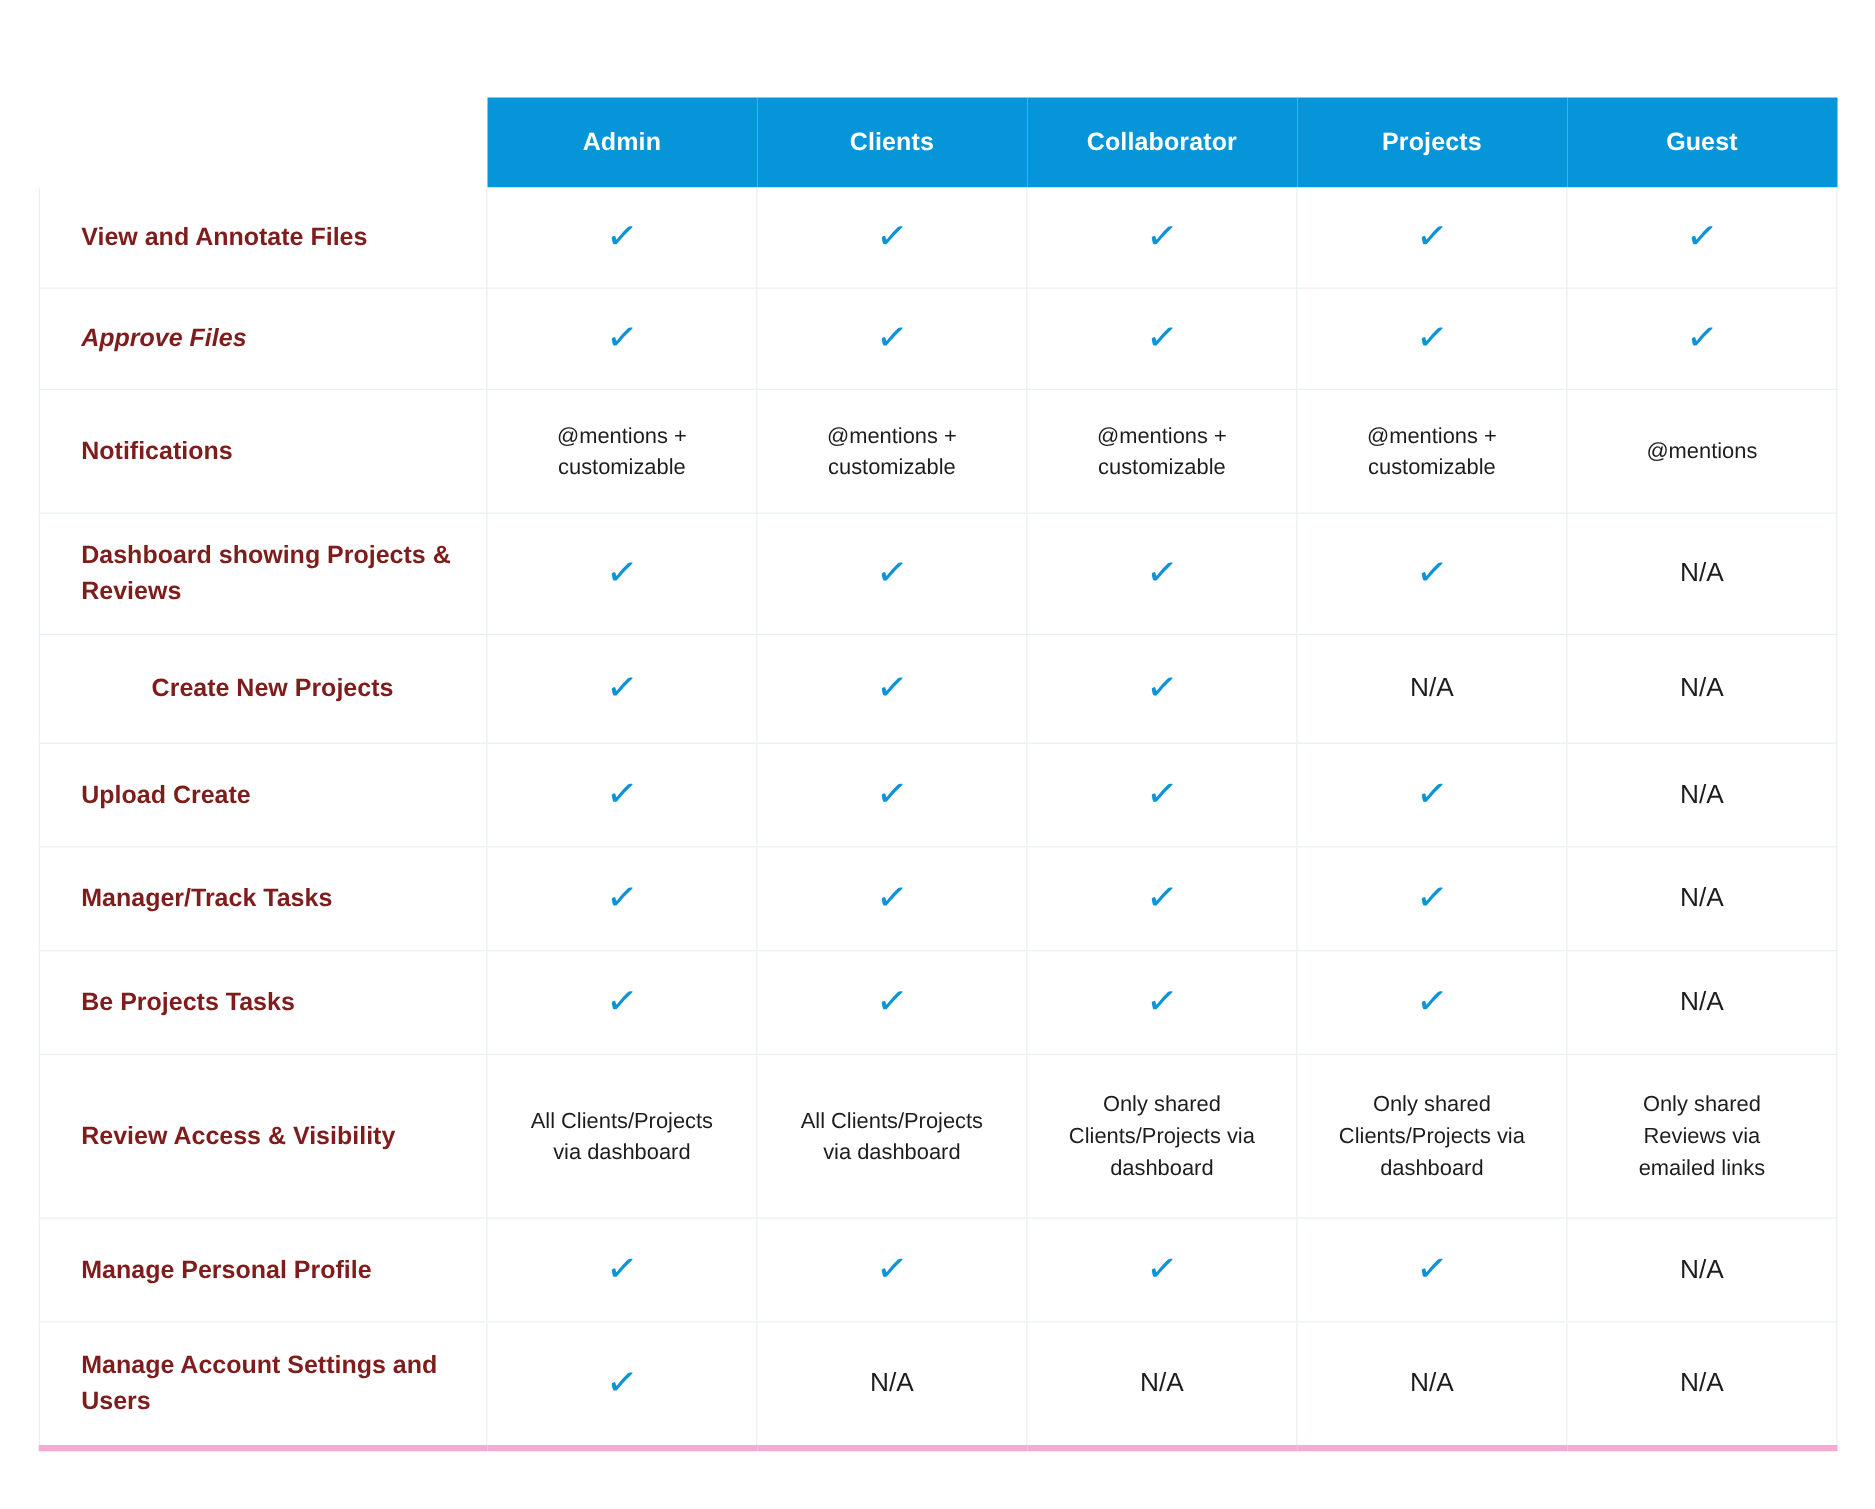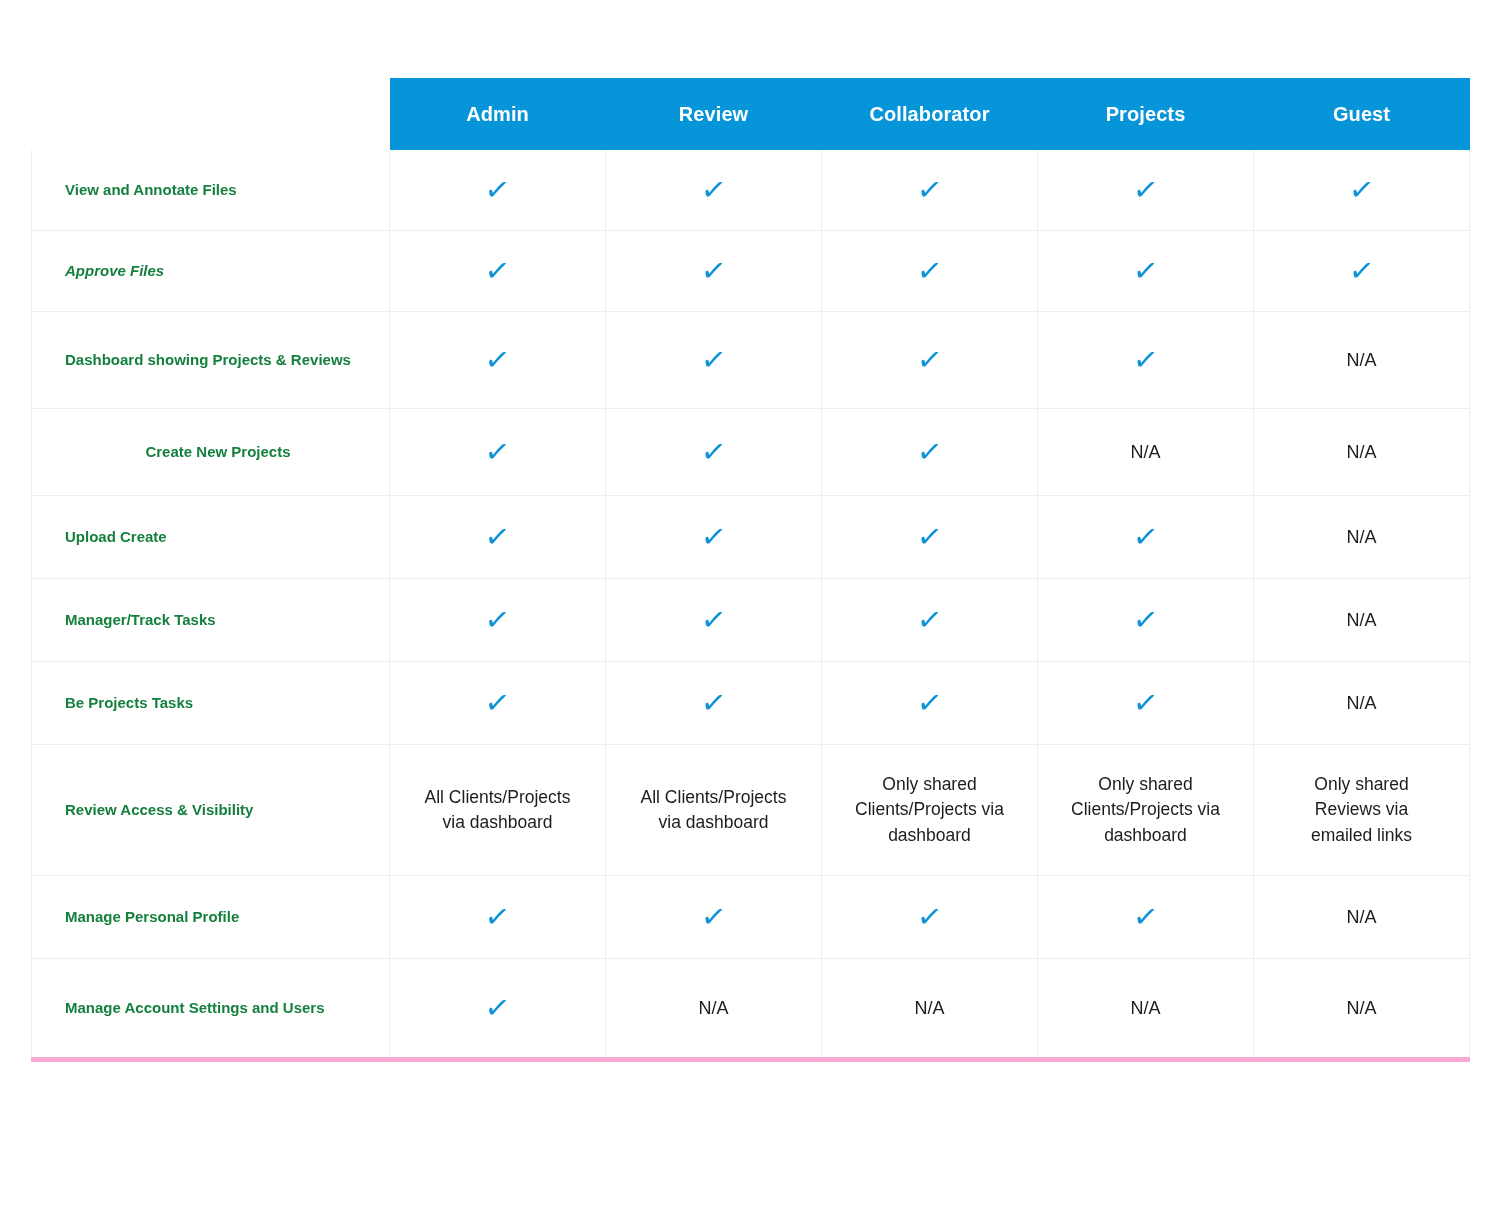--- a/index.html
+++ b/index.html
@@ -65,23 +65,23 @@
     vertical-align: middle;
     background: #ffffff;
   }
   tbody tr:last-child td {
     border-bottom: 5px solid #f9a8d4;
   }
   tbody td.feature {
     border-left: 1px solid #eceff1;
     text-align: left;
     padding: 14px 18px 14px 33px;
-    font-size: 15px;
+    font-size: 20px;
     font-weight: bold;
-    color: #15803d;
+    color: #7f1d1d;
     line-height: 1.45;
   }
   tbody td.cell {
     text-align: center;
     padding: 14px 10px;
     font-size: 17.5px;
     font-weight: normal;
     color: #1d1d1d;
     line-height: 1.45;
   }
@@ -95,21 +95,21 @@
     font-size: 30px;
     line-height: 1;
     font-weight: normal;
     font-family: "DejaVu Sans", sans-serif;
     transform: translateY(1px) rotate(7deg);
   }
 
   .na {
     display: inline-block;
     color: #1d1d1d;
-    font-size: 18px;
+    font-size: 21px;
   }
 
   .txt {
     display: inline-block;
     white-space: pre-line;
   }
 
   
   tr.r-h0 td { height: 52px; }
   tr.r-h1 td { height: 52px; font-style: italic; }
@@ -135,21 +135,21 @@
           <col class="c-role">
           <col class="c-role">
           <col class="c-role">
           <col class="c-role">
       </colgroup>
       <thead>
         <tr>
           <th class="corner"></th>
 
         <th class="rolehead">Admin</th>
-            <th class="rolehead">Review</th>
+            <th class="rolehead">Clients</th>
             <th class="rolehead">Collaborator</th>
             <th class="rolehead">Projects</th>
             <th class="rolehead">Guest</th>
           </tr>
       </thead>
       <tbody id="matrix-body">
 
       <tr class="r-h0">
             <td class="feature">View and Annotate Files</td>
             <td class="cell"><span class="check">✓</span></td>
@@ -158,20 +158,32 @@
             <td class="cell"><span class="check">✓</span></td>
             <td class="cell"><span class="check">✓</span></td>
           </tr>
           <tr class="r-h1">
             <td class="feature">Approve Files</td>
             <td class="cell"><span class="check">✓</span></td>
             <td class="cell"><span class="check">✓</span></td>
             <td class="cell"><span class="check">✓</span></td>
             <td class="cell"><span class="check">✓</span></td>
             <td class="cell"><span class="check">✓</span></td>
+          </tr>
+          <tr class="r-h2">
+            <td class="feature">Notifications</td>
+            <td class="cell"><span class="txt">@mentions +
+customizable</span></td>
+            <td class="cell"><span class="txt">@mentions +
+customizable</span></td>
+            <td class="cell"><span class="txt">@mentions +
+customizable</span></td>
+            <td class="cell"><span class="txt">@mentions +
+customizable</span></td>
+            <td class="cell"><span class="txt">@mentions</span></td>
           </tr>
           <tr class="r-h3">
             <td class="feature">Dashboard showing Projects &amp; Reviews</td>
             <td class="cell"><span class="check">✓</span></td>
             <td class="cell"><span class="check">✓</span></td>
             <td class="cell"><span class="check">✓</span></td>
             <td class="cell"><span class="check">✓</span></td>
             <td class="cell"><span class="na">N/A</span></td>
           </tr>
           <tr class="r-h4">

